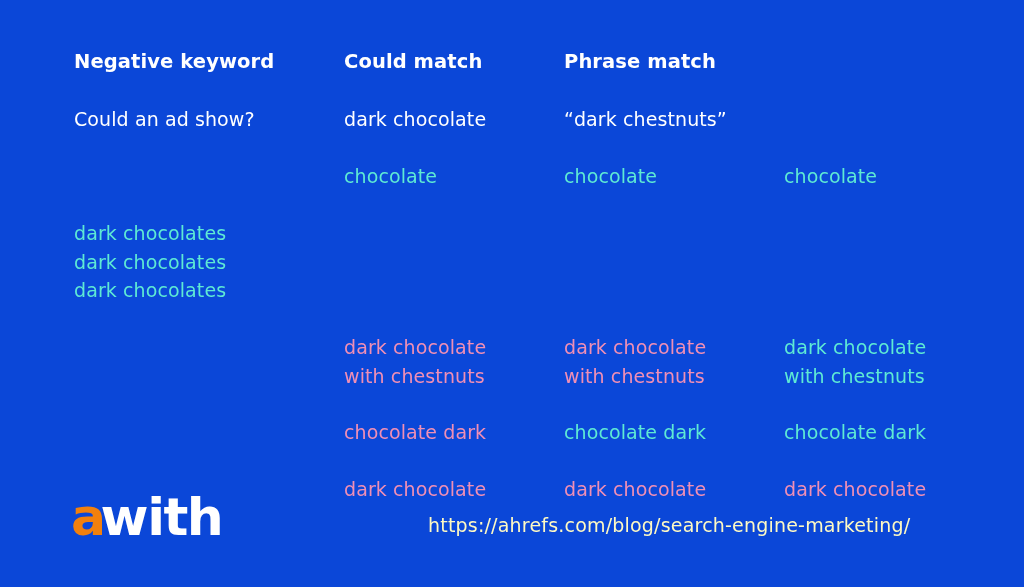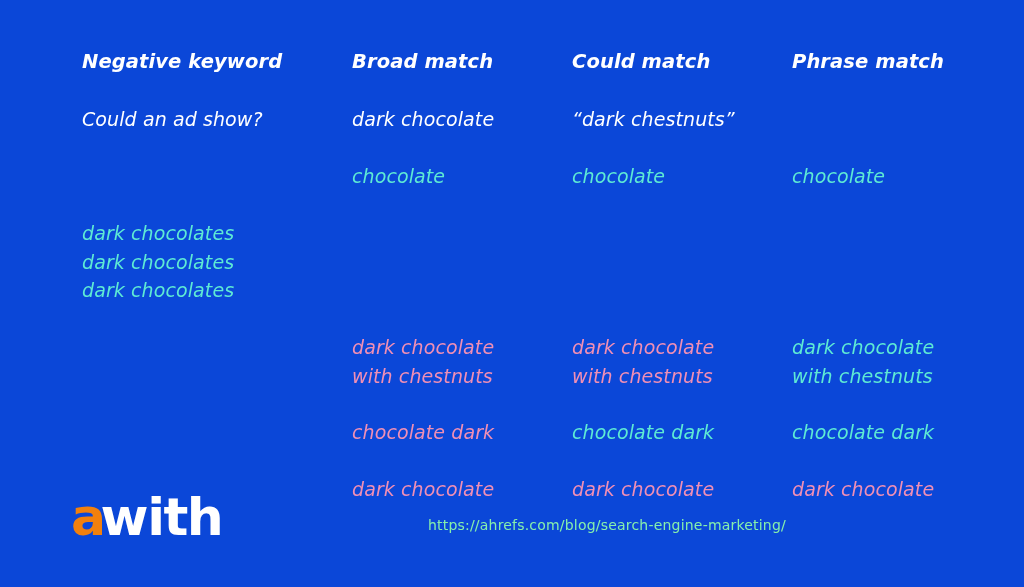--- a/index.html
+++ b/index.html
@@ -17,24 +17,23 @@
 
   .slide {
     position: absolute;
     inset: 0;
     background: #0b47d8;
   }
 
   
   .table {
     position: absolute;
-    left: 82px;
+    left: 74px;
     top: 50px;
     width: 920px;
-    font-style: italic;
   }
 
   .row {
     display: flex;
     align-items: flex-start;
   }
 
   .cell {
     box-sizing: border-box;
     padding-right: 14px;
@@ -98,37 +97,36 @@
     color: #ffffff;
     position: relative;
     z-index: 1;
   }
 
   
   .url {
     position: absolute;
     left: 428px;
     top: 512px;
-    font-size: 14px;
+    font-size: 19px;
     line-height: 26px;
-    color: #86efac;
+    color: #fef9c3;
     letter-spacing: 0.2px;
     text-align: right;
   }
 </style>
 </head>
 <body>
 
 <div class="slide">
 
   <div class="table">
 
     <div class="row header-row">
       <div class="cell c0">Negative keyword</div>
-      <div class="cell c1">Broad match</div>
       <div class="cell c2">Could match</div>
       <div class="cell c3">Phrase match</div>
     </div>
 
     <div class="row body-row r1">
       <div class="cell c0 tone-white">Could an ad show?</div>
       <div class="cell c1 tone-white">dark chocolate</div>
       <div class="cell c2 tone-white">“dark chestnuts”</div>
     </div>
 

